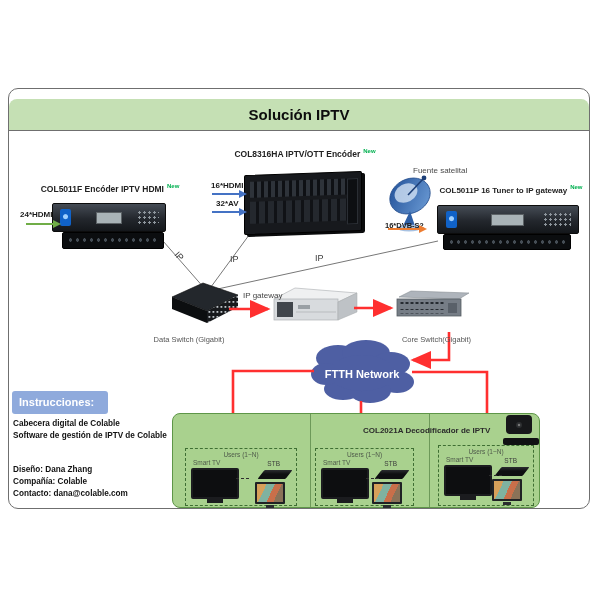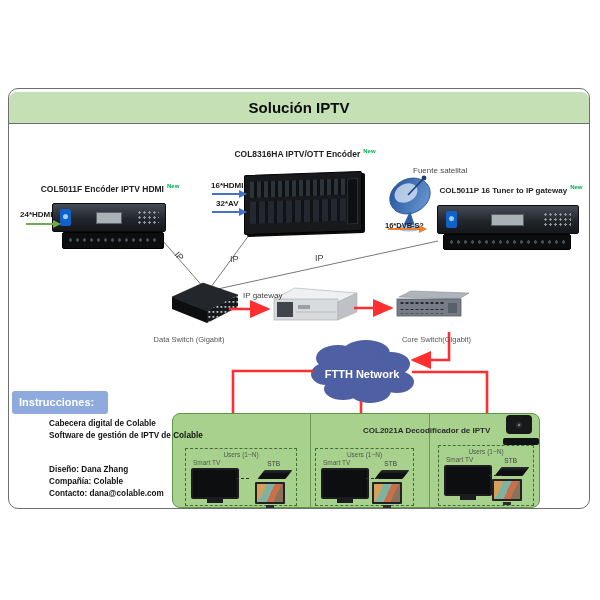--- a/index.html
+++ b/index.html
@@ -1,19 +1,19 @@
 <!DOCTYPE html>
 <html><head>
 <meta charset="utf-8">
 <style>
   html,body{margin:0;padding:0;background:#fff;}
   body{font-family:"Liberation Sans", sans-serif;}
   .stage{position:relative;width:600px;height:600px;background:#fff;overflow:hidden;}
   .frame{position:absolute;left:8px;top:88px;width:582px;height:421px;border:1.5px solid #6f6f6f;border-radius:10px;background:#fff;box-sizing:border-box;}
-  .frame-header{position:absolute;left:0;top:3px;width:100%;height:32px;background:#c5e0b4;border-bottom:1.5px solid #6f6f6f;border-radius:8px 8px 0 0;box-sizing:border-box;padding-left:20px;}
+  .frame-header{position:absolute;left:0;top:10px;width:100%;height:32px;background:#c5e0b4;border-bottom:1.5px solid #6f6f6f;border-radius:8px 8px 0 0;box-sizing:border-box;padding-left:20px;}
   .page-title{position:absolute;left:0;top:0;width:100%;line-height:31px;text-align:center;font-size:15px;font-weight:bold;color:#0d0d0d;}
   .abs{position:absolute;}
   .dev-title{font-size:8.5px;font-weight:bold;color:#222;text-align:center;white-space:nowrap;}
   sup.new{color:#00b050;font-size:6px;font-weight:bold;margin-left:3px;}
   .io-label{font-size:8px;font-weight:bold;color:#1a1a1a;white-space:nowrap;}
   .small-label{font-size:7.5px;color:#555;text-align:center;white-space:nowrap;margin-top:16px;}
   .svg-layer{position:absolute;left:0;top:0;pointer-events:none;}
   
   .rack1u{position:absolute;background:linear-gradient(#454c55,#23272d 55%,#14171b);border:1px solid #0c0c0c;border-radius:2px;}
   .rack1u .logo{position:absolute;left:6%;top:18%;width:11px;height:62%;background:radial-gradient(circle at 50% 45%, #9fd0ff 0 2px, #1062c8 3px);border-radius:2px;}
@@ -39,21 +39,21 @@
   .sec-stb-box{position:absolute;right:7px;top:21px;width:28px;height:9px;background:linear-gradient(#2b2d30,#0e0f11 45%);transform:skewX(-38deg);border-radius:1px;}
   .sec-tv-label{position:absolute;left:7px;top:10px;font-size:6.5px;color:#4f5a4a;}
   .tv-big{position:absolute;left:5px;top:19px;width:44px;height:27px;background:#0d0e10;border:2px solid #1b1c1f;border-radius:2px;}
   .tv-big::after{content:"";position:absolute;left:32%;bottom:-6px;width:36%;height:4px;background:#1b1c1f;}
   .tv-small{position:absolute;right:11px;top:33px;width:26px;height:18px;background:#202225;padding:2px;border-radius:1px;}
   .tv-small .screen{width:100%;height:100%;background:linear-gradient(115deg,#d7a05a 0 28%,#7fb2a0 28% 52%,#c96f4a 52% 72%,#8a7258 72%);}
   .tv-small::after{content:"";position:absolute;left:38%;bottom:-4px;width:24%;height:3px;background:#2a2c2f;}
   .sec-dash{position:absolute;left:50px;top:29px;width:13px;border-top:1.5px dashed #2e2e2e;}
   
   .instr-header{position:absolute;left:12px;top:391px;width:96px;height:23px;background:#8faadc;border-radius:3px;color:#fff;font-weight:bold;font-size:11px;line-height:23px;padding-left:7px;box-sizing:border-box;}
-  .instr-lines{position:absolute;font-size:8.2px;font-weight:bold;color:#111;line-height:11.8px;white-space:nowrap;margin-left:36px;}
+  .instr-lines{position:absolute;font-size:8.2px;font-weight:bold;color:#111;line-height:11.8px;white-space:nowrap;}
 </style>
 </head>
 <body>
 
 <div class="stage">
 
   <div class="frame">
     <div class="frame-header">
       <div class="page-title">Solución IPTV</div>
     </div>

